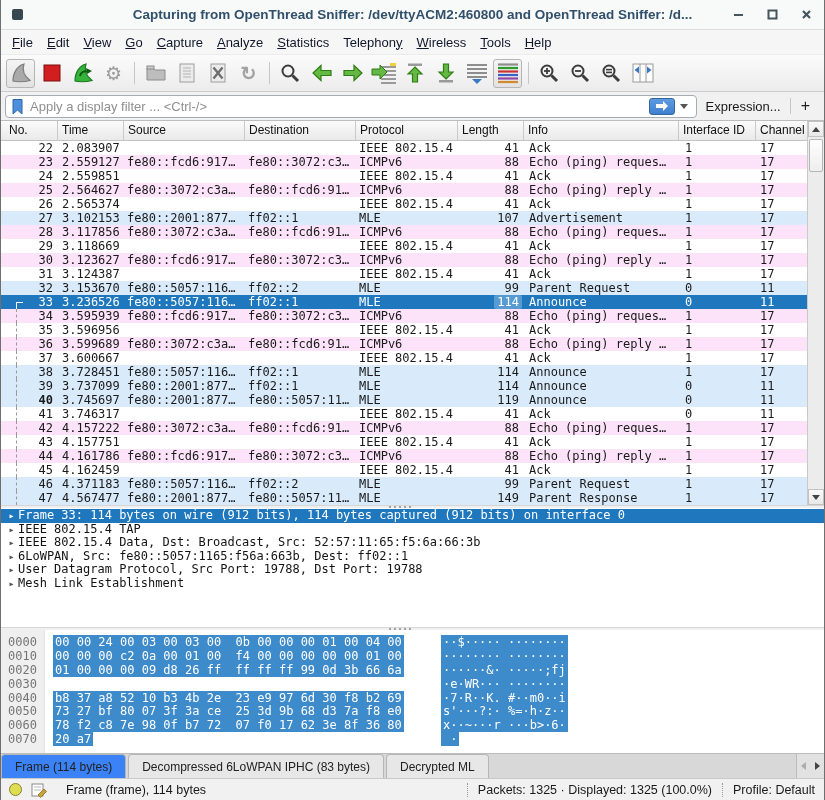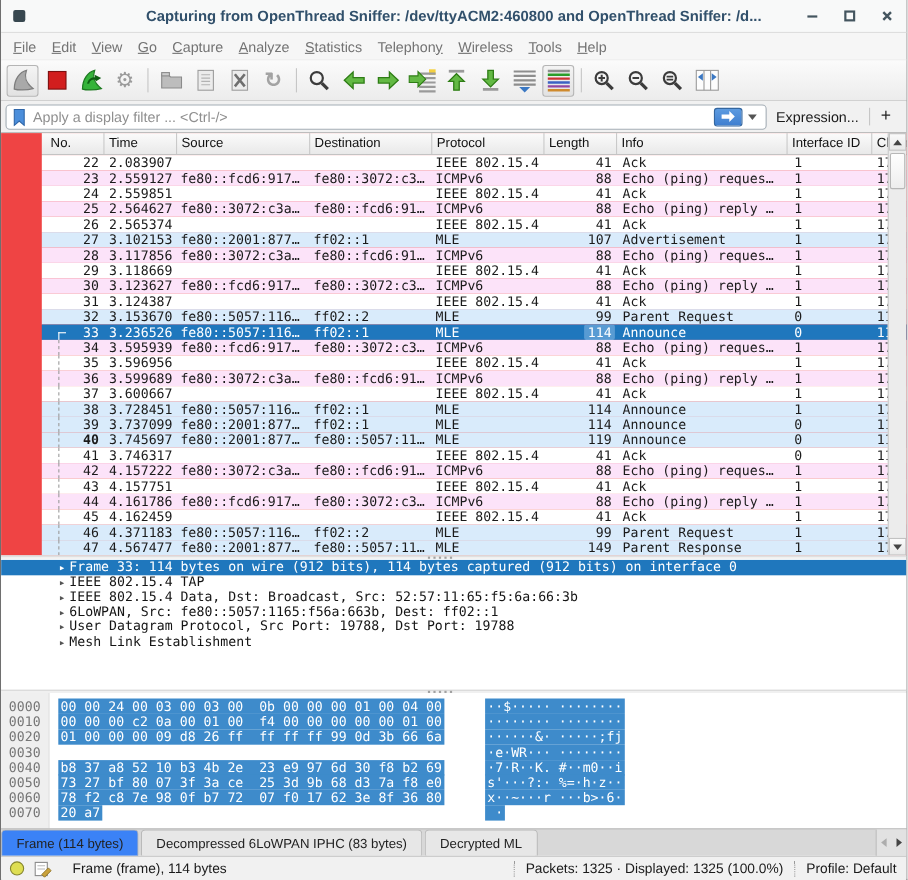--- a/index.html
+++ b/index.html
@@ -18,21 +18,21 @@
     display:flex; align-items:center; position:relative; }
   .win-icon { width:11px; height:11px; background:#37474f; border-radius:2px; margin-left:11px; }
   .title { position:absolute; left:0; right:0; text-align:center;
     font-weight:bold; font-size:13.5px; color:var(--title_text,#31506b); pointer-events:none; }
   .win-controls { margin-left:auto; display:flex; align-items:center; gap:22px; margin-right:12px; z-index:2; }
   .win-btn { width:12px; height:12px; display:flex; align-items:center; justify-content:center; cursor:default; }
 
   
   .menubar { height:25px; flex:0 0 25px; background:#f6f6f6; display:flex; align-items:center;
     padding-left:4px; border-bottom:1px solid #ececec; }
-  .menu-item { font-size:13px; padding:3px 7px; color:#737373; }
+  .menu-item { font-size:13px; padding:3px 7px; color:#0f172a; }
   .menu-item u { text-decoration:underline; }
 
   
   .toolbar { height:37px; flex:0 0 37px; background:linear-gradient(#fbfbfb,#ececec);
     border-bottom:1px solid #cccccc; display:flex; align-items:center; padding-left:4px; }
   .tb-btn { width:29px; height:29px; display:flex; align-items:center; justify-content:center;
     border-radius:3px; margin:0 1px; }
   .tb-btn.framed { border:1px solid #b5b5b5; background:linear-gradient(#f4f4f4,#e2e2e2); }
   .tb-sep { width:1px; height:22px; background:#c6c6c6; margin:0 5px; }
 
@@ -45,21 +45,21 @@
   .filter-placeholder { flex:1; font-size:13px; color:#8f8f8f; margin-left:6px; white-space:nowrap; overflow:hidden; }
   .apply-btn { width:26px; height:17px; background:linear-gradient(#5d9be0,#3f7fd0); border:1px solid #33669f;
     border-radius:3px; display:flex; align-items:center; justify-content:center; }
   .filter-caret { width:0; height:0; border-left:4px solid transparent; border-right:4px solid transparent;
     border-top:5px solid #555; margin:0 5px; }
   .expr-label { font-size:13px; margin:0 9px; white-space:nowrap; }
   .fb-sep { width:1px; height:16px; background:#c6c6c6; }
   .add-btn { font-size:16px; margin:0 10px; color:#222; }
 
   
-  .plist { flex:0 0 384px; height:384px; position:relative; background:#ef4444; overflow:hidden;padding-left:37px; }
+  .plist { flex:0 0 384px; height:384px; position:relative; background:#404040; overflow:hidden; }
   .plist-header { height:20px; display:flex; background:linear-gradient(#fbfbfb,#e9e9e9);
     border-bottom:1px solid #c3c3c3; width:808px; }
   .hcell { font-size:12px; line-height:19px; padding-left:4px; border-right:1px solid #c9c9c9;
     white-space:nowrap; overflow:hidden; color:#111; }
   .hcell:first-child { padding-left:8px; }
   .plist-body { width:808px; }
   .prow { display:flex; height:14px; position:relative; font-family:"DejaVu Sans Mono",monospace;
     font-size:12px; line-height:14px; white-space:nowrap; background:#fff; }
   .prow.pink { background:var(--row_icmpv6,#fce3f9);justify-content:flex-end; }
   .prow.blue { background:var(--row_mle,#d9ebfb); }
@@ -88,21 +88,21 @@
     background:linear-gradient(#fefefe,#eeeeee); border:1px solid #b7b7b7; border-radius:2px; }
 
   
   .splitter { height:3px; flex:0 0 3px; background:#f0f0f0; border-top:1px solid #d6d6d6; position:relative; }
   .dots { position:absolute; left:388px; top:0; width:2px; height:2px; background:#a2a2a2;
     box-shadow:5px 0 #a2a2a2, 10px 0 #a2a2a2, 15px 0 #a2a2a2, 20px 0 #a2a2a2; }
 
   
   .details { flex:0 0 119px; height:119px; background:#fff; overflow:hidden; padding-top:1px; }
   .dline { height:13.5px; line-height:13.5px; font-family:"DejaVu Sans Mono",monospace; font-size:12px;
-    white-space:nowrap; color:#141414;padding-left:45px; }
+    white-space:nowrap; color:#141414; }
   .dline .arr { display:inline-block; width:13px; text-align:center; color:#555; font-size:10px; margin-left:4px; }
   .dline.sel { background:var(--selected_row,#1f77bd); color:#fff; }
   .dline.sel .arr { color:#fff; }
 
   
   .hexpane { flex:0 0 123px; height:123px; background:#fff; position:relative; padding-top:6px; }
   .hex-gutter { position:absolute; left:0; top:0; bottom:0; width:44px; background:#efefef;
     border-right:1px solid #e2e2e2; }
   .hline { position:relative; height:13.9px; font-family:"DejaVu Sans Mono",monospace; font-size:12px;
     line-height:13.9px; white-space:pre; }

